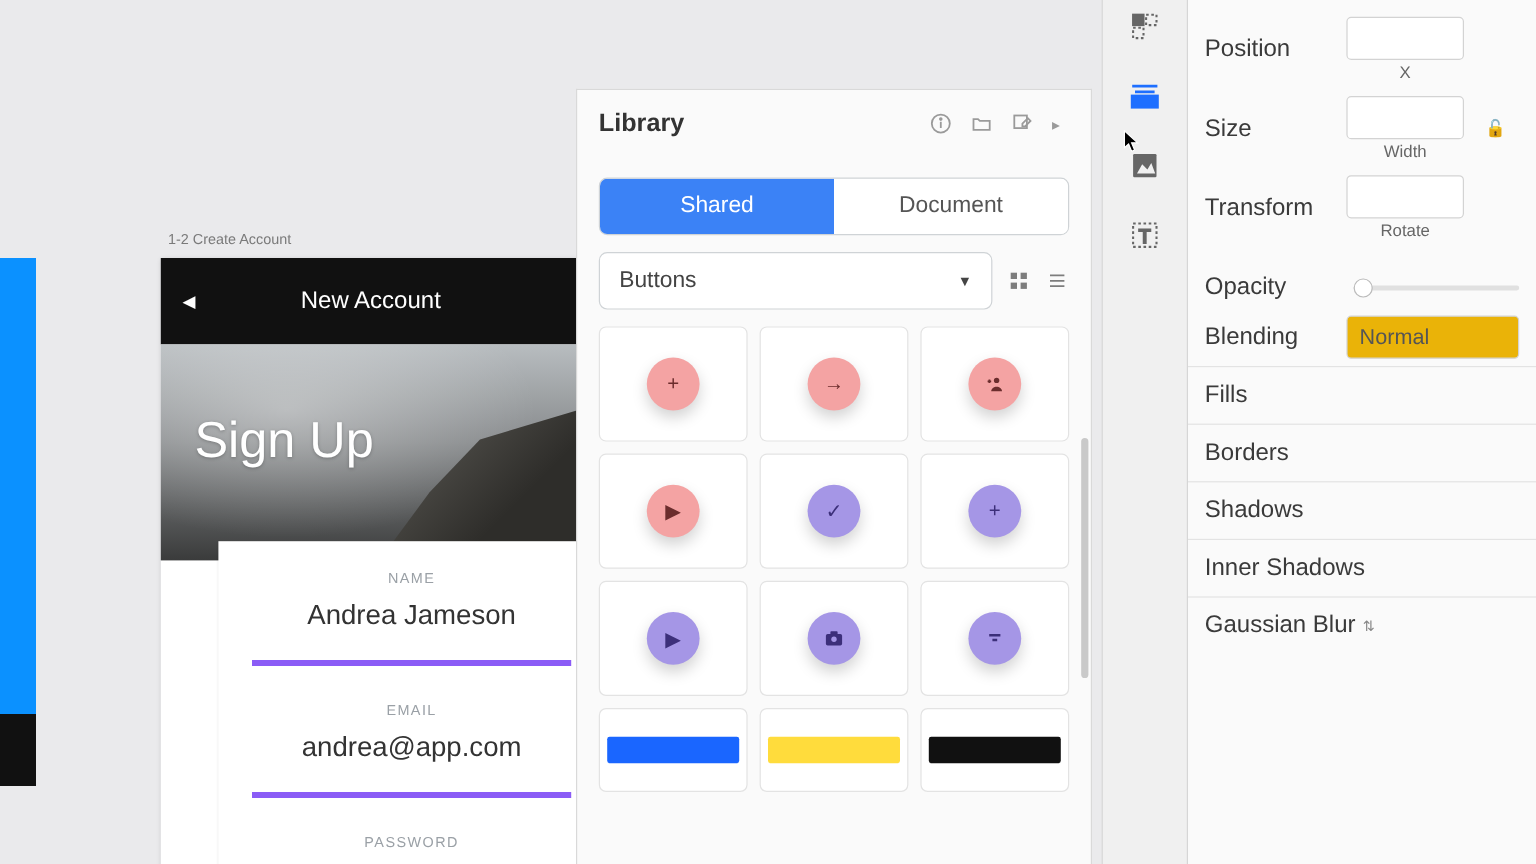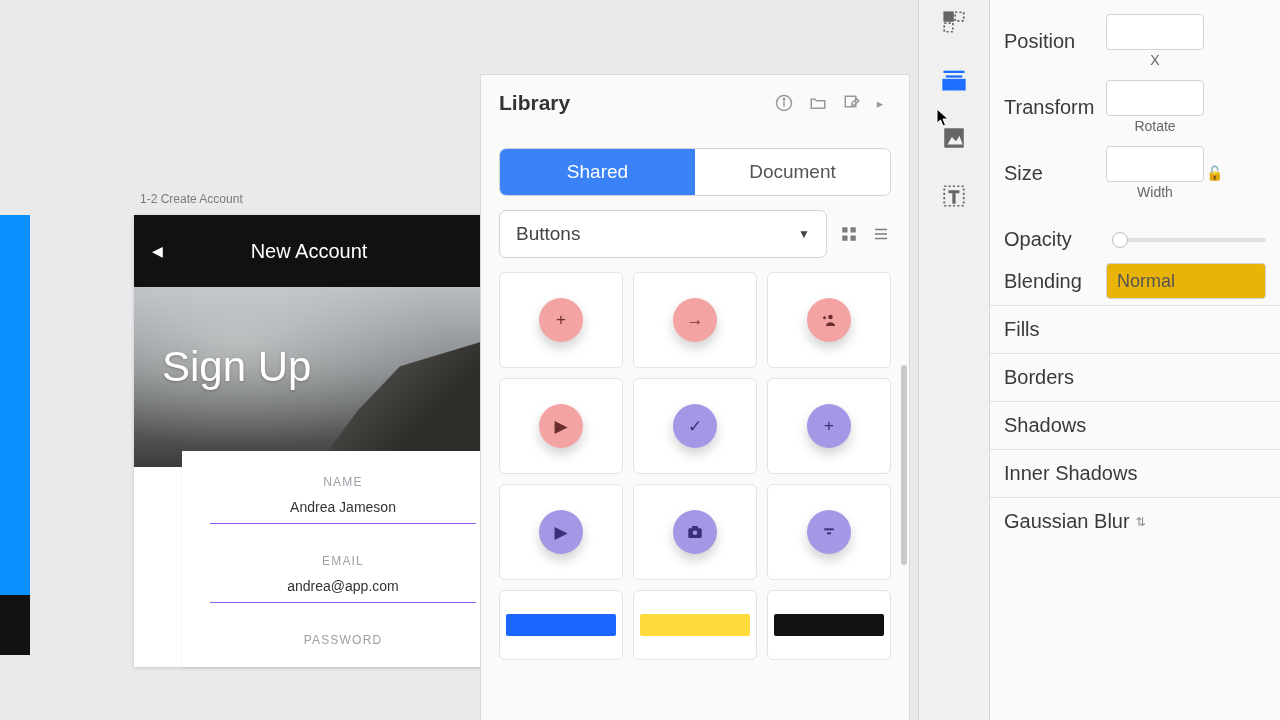--- a/index.html
+++ b/index.html
@@ -18,21 +18,21 @@
 .artboard .header .title { flex: 1; text-align: center; font-size: 20px; font-weight: 500; }
 .artboard .hero { position: relative; height: 180px; background: linear-gradient(180deg,#b8bdc0 0%,#888b8d 45%,#3a3b3b 100%); }
 .artboard .hero::after { content:""; position:absolute; right:0; bottom:0; width:60%; height:70%; background: linear-gradient(135deg,#6d6b65 0%,#2e2d2a 70%); clip-path: polygon(20% 100%, 100% 100%, 100% 0, 60% 20%, 40% 55%); }
 .artboard .hero::before { content:""; position:absolute; left:0; top:0; width:100%; height:100%; background: radial-gradient(ellipse at 30% 30%, rgba(255,255,255,.35), transparent 60%); }
 .artboard .hero .signup { position: absolute; left: 28px; top: 56px; color: #fff; font-size: 42px; font-weight: 500; text-shadow: 0 1px 3px rgba(0,0,0,.25); }
 .artboard .card { position: absolute; left: 28px; top: 430px; right: -20px; background: #fff; padding: 24px 28px 10px; box-shadow: 0 1px 2px rgba(0,0,0,.08); text-align: center; }
 
 .artboard .card { position: relative; left: auto; top: auto; margin: -16px 0 0 28px; width: calc(100% - 28px); }
 .field { margin-bottom: 30px; }
 .field-label { font-size: 12px; letter-spacing: 1.2px; color: #9aa0a6; text-transform: uppercase; margin-bottom: 10px; }
-.field-value { font-size: 14px; color: #333; padding-bottom: 8px; border-bottom: 1px solid #8b5cf6; }
+.field-value { font-size: 23px; color: #333; padding-bottom: 24px; border-bottom: 5px solid #8b5cf6; }
 
 
 .library { position: absolute; left: 480px; top: 74px; width: 430px; bottom: 0; background: #fafafa; border: 1px solid #d9d9d9; border-bottom: none; }
 .library-titlebar { display: flex; align-items: center; padding: 16px 18px 10px; }
 .library-title { font-size: 21px; font-weight: 600; color: #333; flex: 1; }
 .library-titlebar .ticon { width: 22px; height: 22px; margin-left: 12px; color: #9a9a9a; display: flex; align-items: center; justify-content: center; cursor: pointer; }
 .seg { display: flex; margin: 23px 18px 14px; border: 1px solid #cfd3d6; border-radius: 7px; overflow: hidden; }
 .seg-btn { flex: 1; text-align: center; padding: 12px 0; font-size: 19px; color: #555; background: #fff; cursor: pointer; }
 .seg-btn.active { background: #3b82f6; color: #fff; }
 .dd-row { display: flex; align-items: center; margin: 0 18px 14px; gap: 12px; }
@@ -52,21 +52,21 @@
 .scroll-ind { position: absolute; right: 2px; top: 290px; width: 6px; height: 200px; background: #c9c9c9; border-radius: 3px; }
 
 
 .toolstrip { position: absolute; left: 918px; top: 0; width: 72px; bottom: 0; background: #f0f0f0; border-left: 1px solid #d6d6d6; border-right: 1px solid #d6d6d6; display: flex; flex-direction: column; align-items: center; padding-top: 4px; gap: 22px; }
 .tool { width: 36px; height: 36px; display: flex; align-items: center; justify-content: center; cursor: pointer; color: #666; }
 .tool.active { color: #1e6fff; }
 .cursor-pointer { position: absolute; left: 936px; top: 108px; width: 14px; height: 20px; }
 
 
 .inspector { position: absolute; left: 990px; top: 0; right: 0; bottom: 0; background: #fafafa; padding: 8px 0 0; }
-.prop-row { display: flex; align-items: center; padding: 6px 14px; gap: 2px; }
+.prop-row { display: flex; align-items: center; padding: 6px 14px; gap: 18px; }
 .prop-label { font-size: 20px; color: #3a3a3a; width: 100px; }
 .prop-input { width: 98px; height: 36px; background: #fff; border: 1px solid #d3d3d3; border-radius: 4px; }
 .sub-label { font-size: 14px; color: #666; text-align: center; margin-top: 2px; }
 .sub-col { display:flex; flex-direction:column; align-items:center; }
 .lock { color: #bbb; font-size: 14px; }
 .opacity-slider { flex:1; height: 4px; background: #e0e0e0; border-radius: 2px; position: relative; margin-left: 6px; }
 .opacity-slider .knob { position:absolute; left: 0; top: -6px; width: 16px; height:16px; background:#fff; border:1px solid #bbb; border-radius:50%; }
 .blend-input { flex:1; height:36px; background:#eab308; border:1px solid #d3d3d3; border-radius:4px; padding: 0 10px; display:flex; align-items:center; color:#555; font-size:18px; }
 .section { padding: 12px 14px; border-top: 1px solid #e3e3e3; font-size: 20px; color: #3a3a3a; font-weight: 500; }
 .section.first { }
@@ -257,33 +257,33 @@
 
 <div class="inspector">
   <div class="prop-row">
     <div class="prop-label">Position</div>
     <div class="sub-col">
       <div class="prop-input"></div>
       <div class="sub-label">X</div>
     </div>
   </div>
   <div class="prop-row">
+    <div class="prop-label">Size</div>
+    <div class="sub-col">
+      <div class="prop-input"></div>
+      <div class="sub-label">Width</div>
+    </div>
+    <span class="lock">🔓</span>
+  </div>
+  <div class="prop-row">
     <div class="prop-label">Transform</div>
     <div class="sub-col">
       <div class="prop-input"></div>
       <div class="sub-label">Rotate</div>
     </div>
-  </div>
-  <div class="prop-row">
-    <div class="prop-label">Size</div>
-    <div class="sub-col">
-      <div class="prop-input"></div>
-      <div class="sub-label">Width</div>
-    </div>
-    <span class="lock">🔓</span>
   </div>
   <div class="prop-row" style="margin-top:16px;">
     <div class="prop-label">Opacity</div>
     <div class="opacity-slider">
         <div class="knob"></div>
       </div>
   </div>
   <div class="prop-row">
     <div class="prop-label">Blending</div>
     <div class="blend-input">

